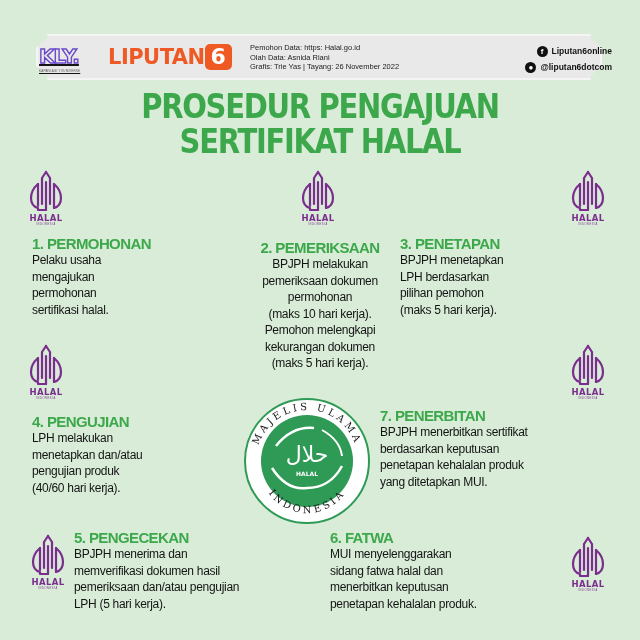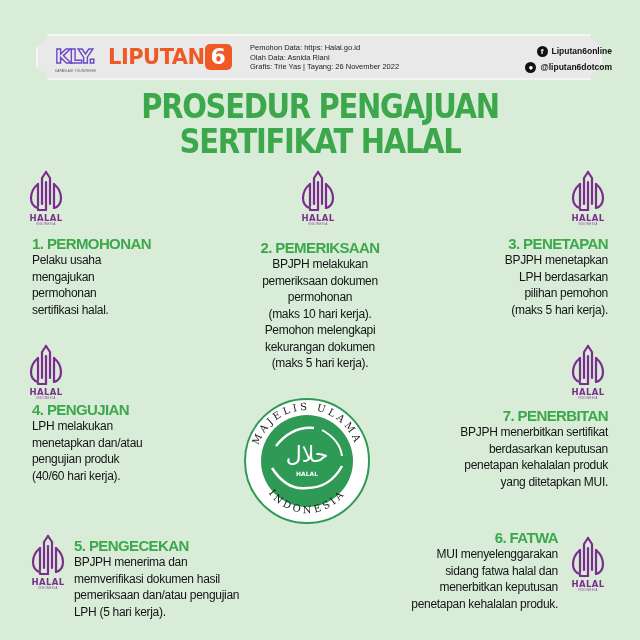--- a/index.html
+++ b/index.html
@@ -11,21 +11,21 @@
     color: #141414;
   }
   .header-bar {
     position: absolute; left: 36px; top: 34px; width: 566px; height: 46px;
     background: #e9e9e9;
     border: 2px solid #f5f5f5;
     border-radius: 4px;
     clip-path: polygon(2% 0, 98% 0, 98% 10%, 100% 30%, 100% 70%, 98% 90%, 98% 100%, 2% 100%, 2% 90%, 0 70%, 0 30%, 2% 10%);
   }
   .kly-logo {
-    position: absolute; left: 55px; top: 44px; width: 46px; height: 28px;
+    position: absolute; left: 39px; top: 44px; width: 46px; height: 28px; text-decoration: underline;
   }
   .kly-text {
     font-family: "DejaVu Sans", sans-serif; font-weight: bold; font-size: 20px;
     color: transparent; -webkit-text-stroke: 1.4px #6a4ac8; letter-spacing: -1px;
   }
   .kly-sub { font-size: 3px; color: #555; letter-spacing: .2px; margin-top: 1px; }
   .liputan-logo {
     position: absolute; left: 108px; top: 44px; height: 26px;
     display: flex; align-items: center; 
   }
@@ -66,21 +66,21 @@
   .step { position: absolute; }
   .step-title {
     color: #3ca84b; font-weight: bold; font-size: 15px; line-height: 16px;
     letter-spacing: -0.6px; font-family: "Liberation Sans", sans-serif;
     transform-origin: left; 
   }
   .step-body {
     font-size: 12px; line-height: 16.5px; color: #141414; letter-spacing: -0.3px;
   }
   .center { text-align: center; }
-  .right { text-align: right; }
+  .right { }
   .mui-logo { position: absolute; left: 242px; top: 396px; width: 130px; height: 130px; }
 </style>
 </head>
 <body>
 
 <div class="header-bar"></div>
 <div class="kly-logo">
   <div class="kly-text">KLY.</div>
   <div class="kly-sub">KAPANLAGI YOUNIVERSE</div>
 </div>
@@ -241,41 +241,41 @@
 <div class="step right" style="left:400px; top:236px; width:208px;">
   <div class="step-title">3. PENETAPAN</div>
   <div class="step-body">
     <div>BPJPH menetapkan</div>
     <div>LPH berdasarkan</div>
     <div>pilihan pemohon</div>
     <div>(maks 5 hari kerja).</div>
   </div>
 </div>
 
-<div class="step" style="left:32px; top:402px; width:210px;">
+<div class="step" style="left:32px; top:414px; width:210px;">
   <div class="step-title">4. PENGUJIAN</div>
   <div class="step-body">
     <div>LPH melakukan</div>
     <div>menetapkan dan/atau</div>
     <div>pengujian produk</div>
     <div>(40/60 hari kerja).</div>
   </div>
 </div>
 
 <div class="step right" style="left:380px; top:408px; width:228px;">
   <div class="step-title">7. PENERBITAN</div>
   <div class="step-body">
     <div>BPJPH menerbitkan sertifikat</div>
     <div>berdasarkan keputusan</div>
     <div>penetapan kehalalan produk</div>
     <div>yang ditetapkan MUI.</div>
   </div>
 </div>
 
-<div class="step" style="left:74px; top:530px; width:250px;margin-top:8px;">
+<div class="step" style="left:74px; top:530px; width:250px;">
   <div class="step-title">5. PENGECEKAN</div>
   <div class="step-body">
     <div>BPJPH menerima dan</div>
     <div>memverifikasi dokumen hasil</div>
     <div>pemeriksaan dan/atau pengujian</div>
     <div>LPH (5 hari kerja).</div>
   </div>
 </div>
 
 <div class="step right" style="left:330px; top:530px; width:228px;">

